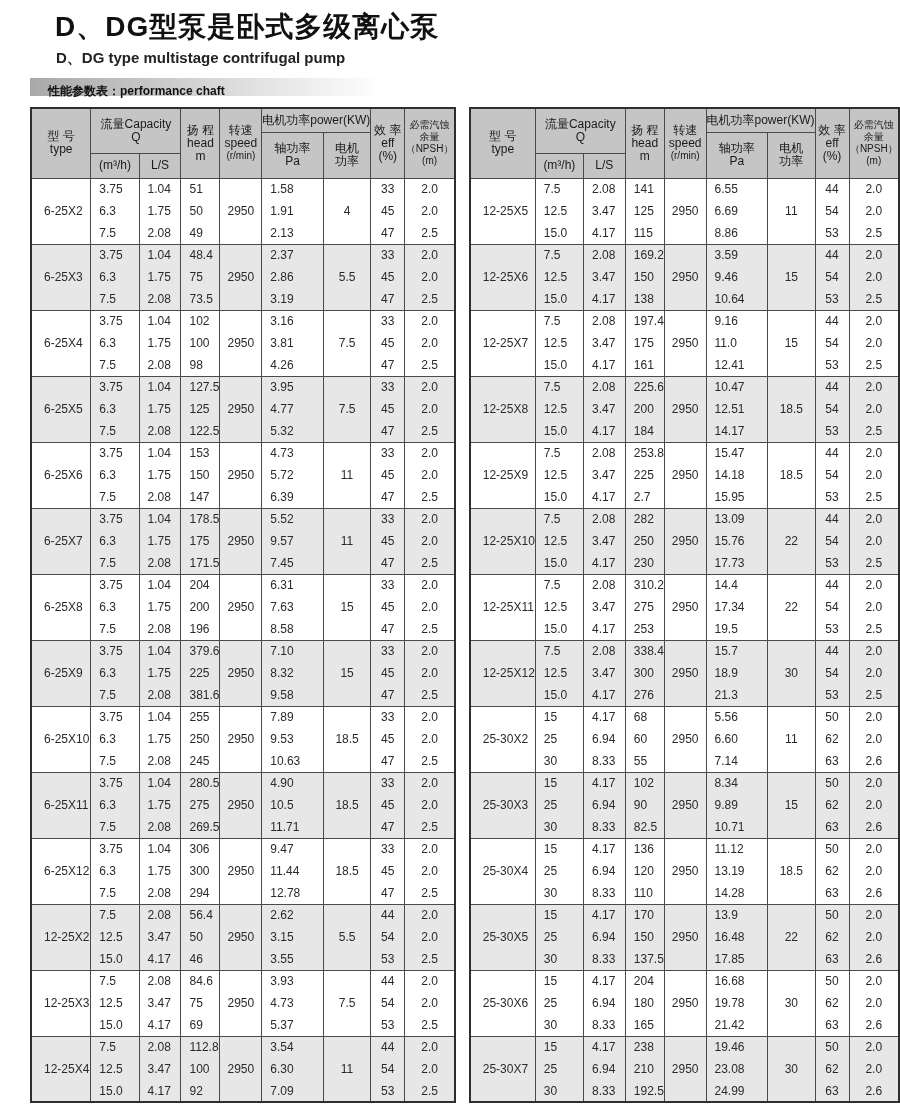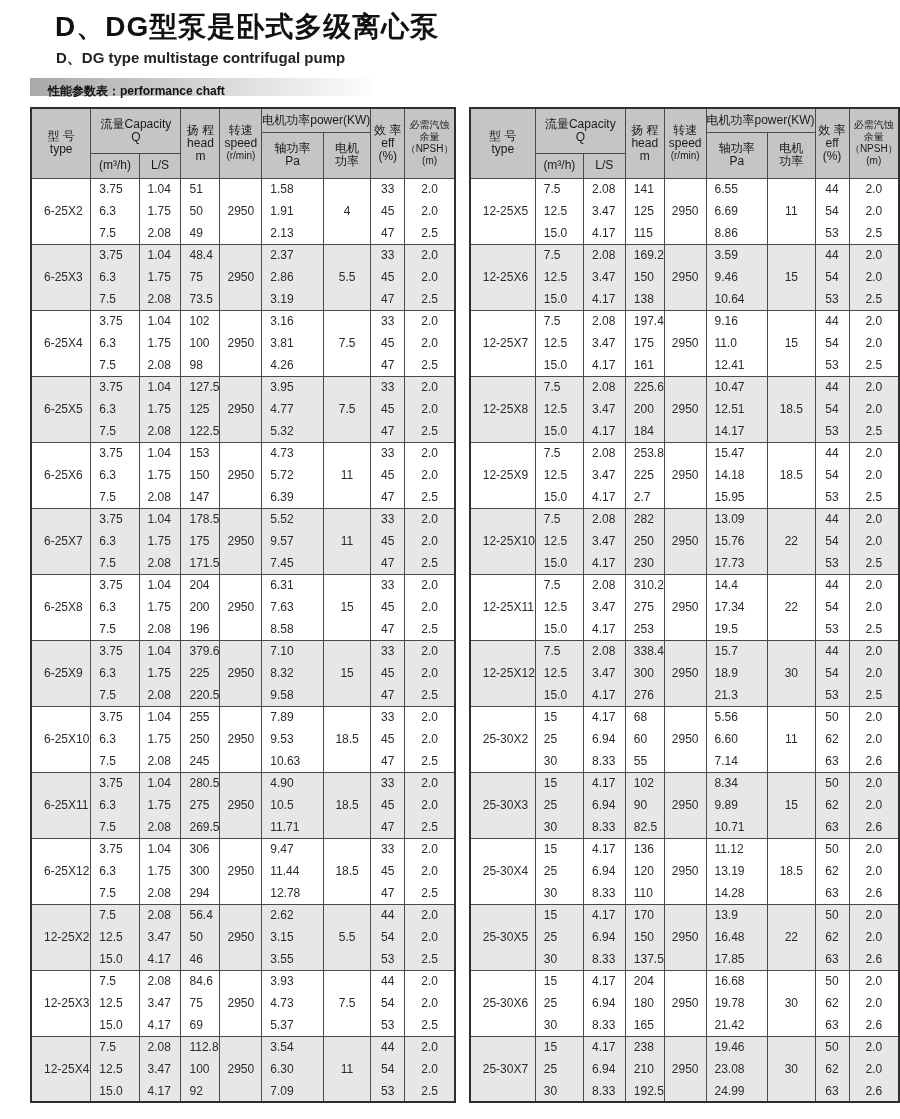--- a/index.html
+++ b/index.html
@@ -355,21 +355,21 @@
             <td class="c-num">6.3</td>
             <td class="c-num">1.75</td>
             <td class="c-num">225</td>
             <td class="c-num">8.32</td>
             <td class="c-mid">45</td>
             <td class="c-mid">2.0</td>
           </tr>
           <tr>
             <td class="c-num">7.5</td>
             <td class="c-num">2.08</td>
-            <td class="c-num">220.5</td>
+            <td class="c-num">381.6</td>
             <td class="c-num">9.58</td>
             <td class="c-mid">47</td>
             <td class="c-mid">2.5</td>
           </tr>
         </tbody>
         <tbody>
           <tr>
             <td rowspan="3" class="c-type">6-25X10</td>
             <td class="c-num">3.75</td>
             <td class="c-num">1.04</td>

